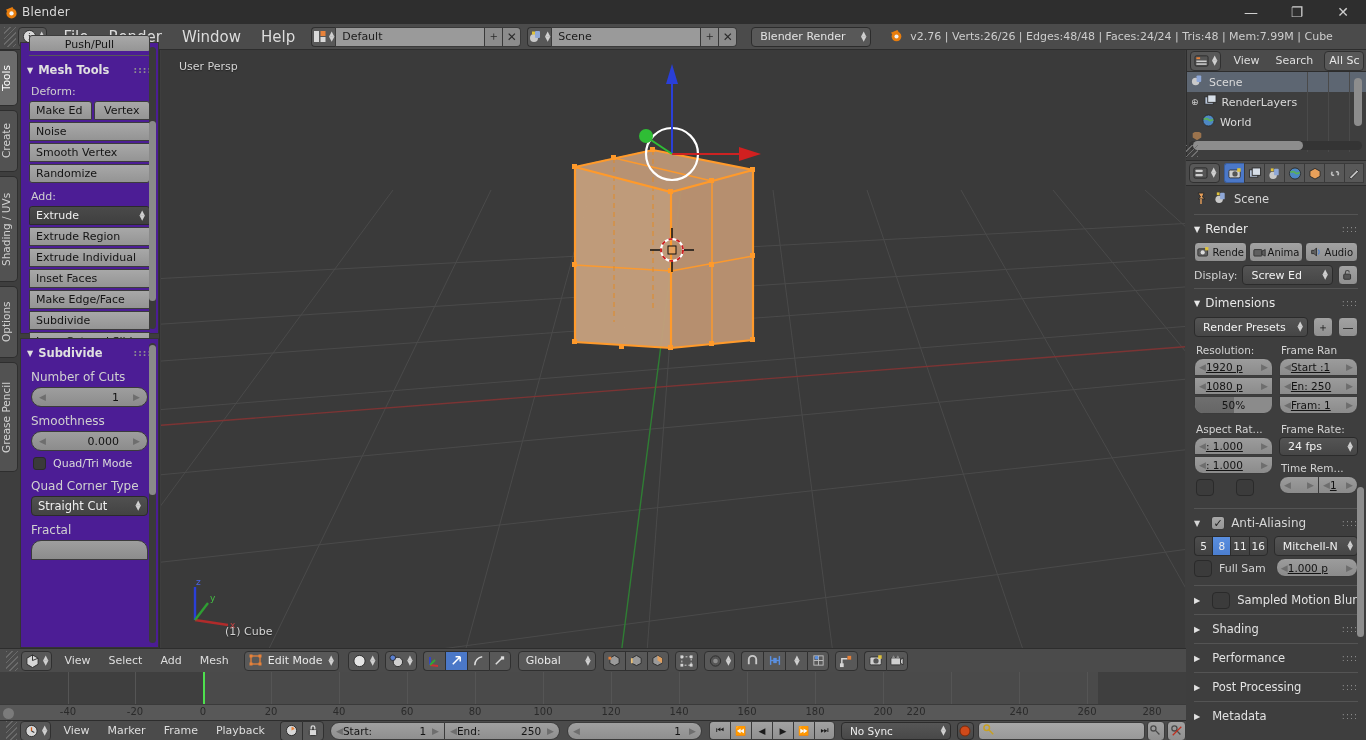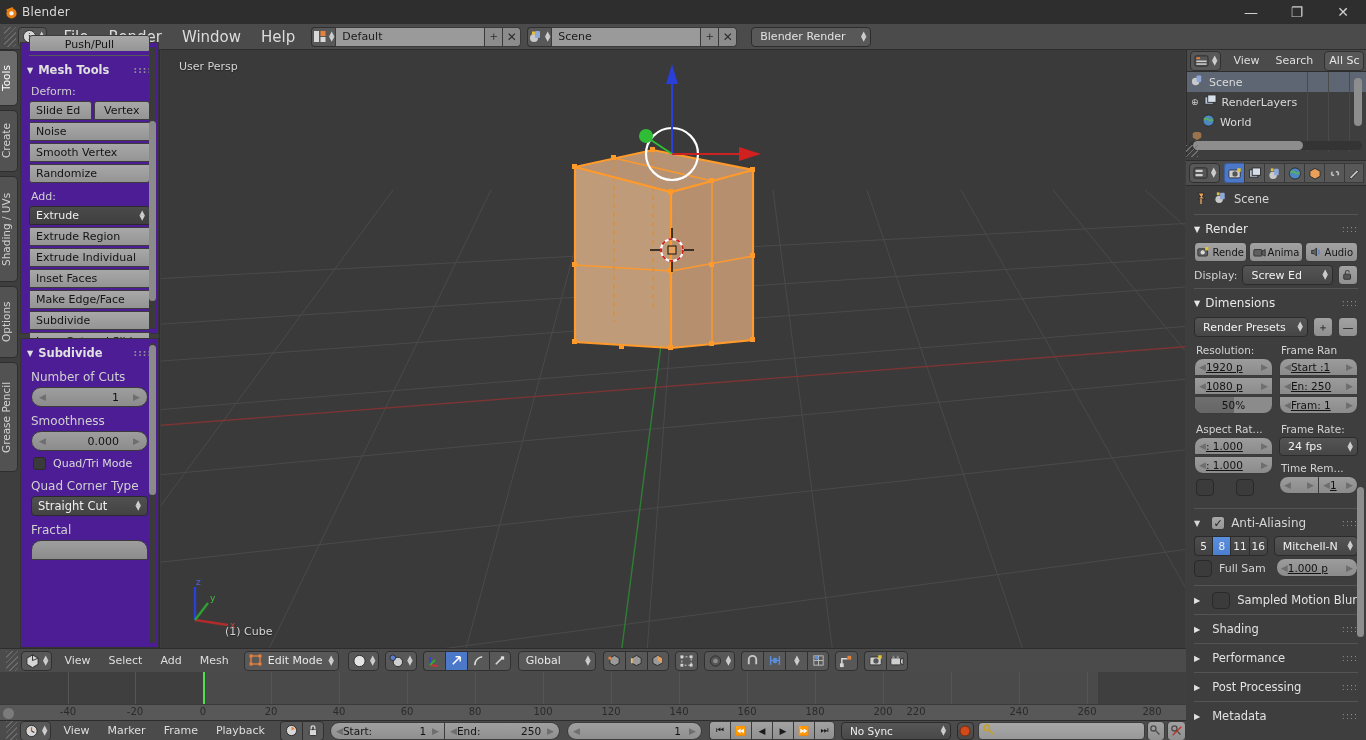--- a/index.html
+++ b/index.html
@@ -307,20 +307,30 @@
     </div>
 
     <div class="engine-sel">
       <span>Blender Render</span>
       <span class="spin">
           <span>▲</span>
           <span>▼</span>
         </span>
     </div>
 
+    <div class="statusline">
+      <span>
+        <svg width="15" height="15" viewBox="0 0 16 16">
+            <circle cx="8" cy="9" r="5.2" fill="#e87d0d"></circle>
+            <circle cx="8" cy="9" r="2.2" fill="#f0f0f0"></circle>
+            <path d="M2 5 L9 2 L10 4 L3.5 6.6 Z" fill="#e87d0d"></path>
+          </svg>
+      </span>
+      <span>v2.76 | Verts:26/26 | Edges:48/48 | Faces:24/24 | Tris:48 | Mem:7.99M | Cube</span>
+    </div>
   </div>
 
   <div class="leftcol">
     <div class="vtabs">
       <div class="vtab active" style="height:56px">Tools</div>
       <div class="vtab" style="height:62px">Create</div>
       <div class="vtab" style="height:106px">Shading / UVs</div>
       <div class="vtab" style="height:72px">Options</div>
       <div class="vtab" style="height:110px">Grease Pencil</div>
     </div>
@@ -332,21 +342,21 @@
           <div class="tbtn center" style="margin:0;height:18px">Push/Pull</div>
         </div>
         <div class="sep" style="margin-top:12px"></div>
         <div class="phead">
           <span class="tri">▼</span>
           <span>Mesh Tools</span>
           <span class="grip">::::</span>
         </div>
         <div class="sublabel">Deform:</div>
         <div class="btnrow">
-          <div class="tbtn topr">Slide Ed</div>
+          <div class="tbtn topr">Make Ed</div>
           <div class="tbtn topr center">Vertex</div>
         </div>
         <div class="btnrow">
             <div class="tbtn stack">Noise</div>
           </div>
         <div class="btnrow">
             <div class="tbtn stack">Smooth Vertex</div>
           </div>
         <div class="btnrow">
             <div class="tbtn botr">Randomize</div>

